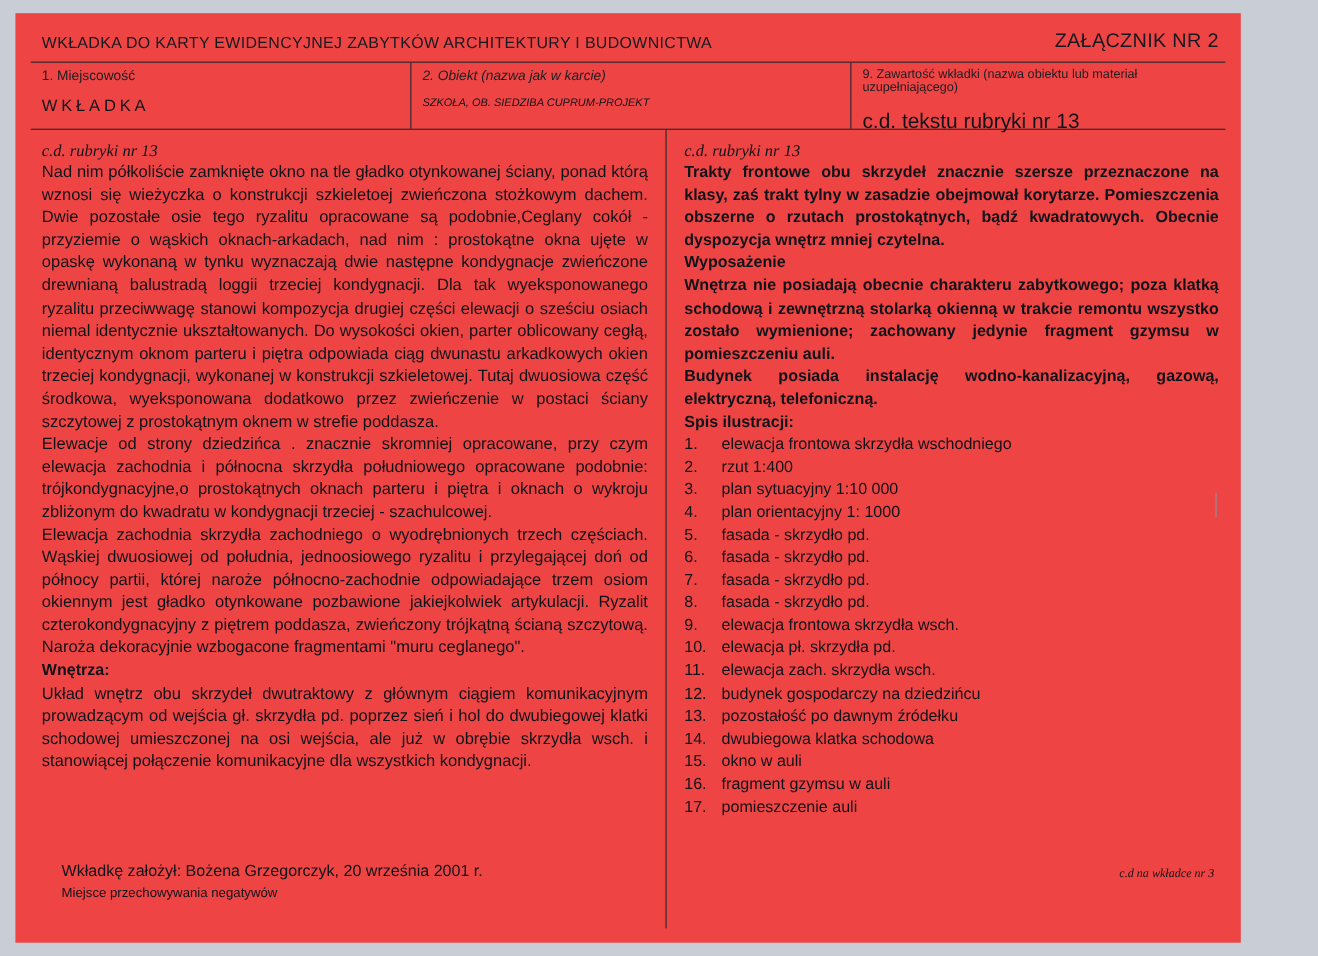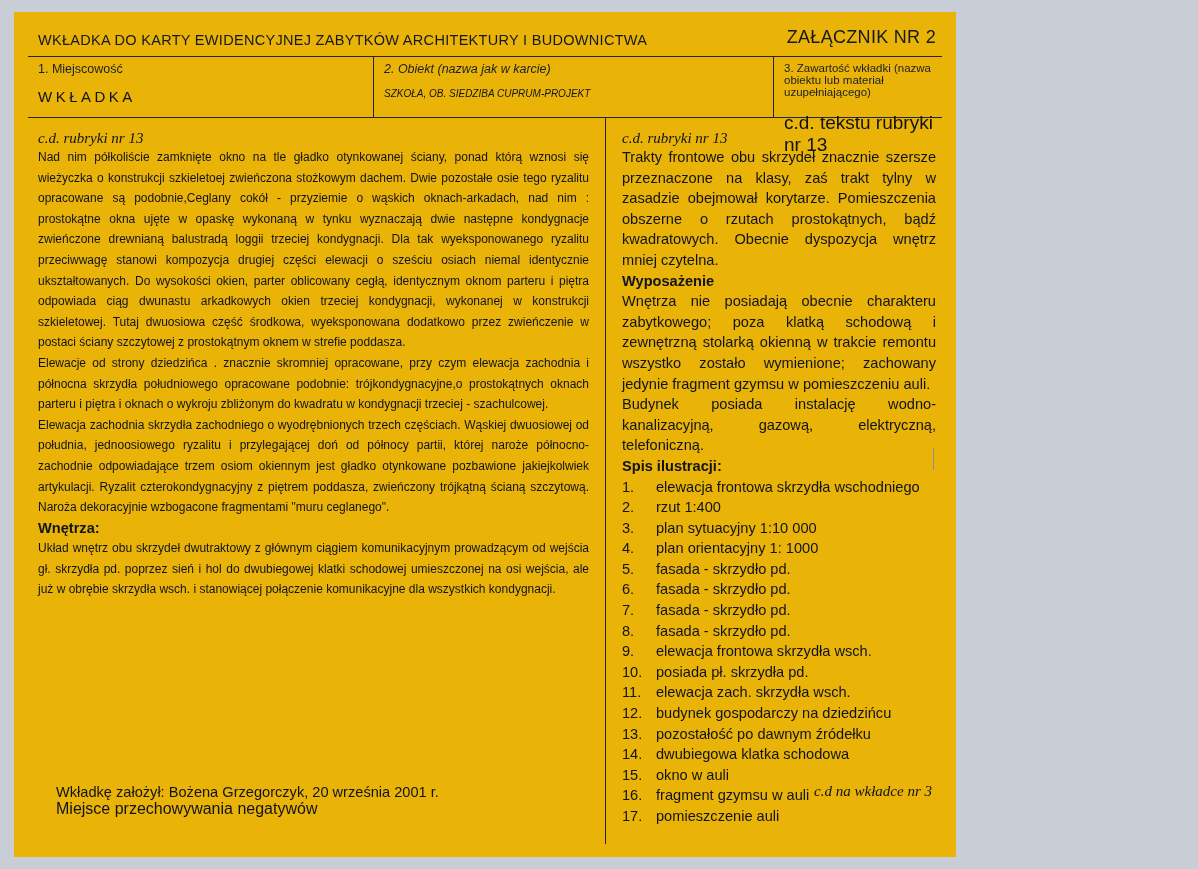--- a/index.html
+++ b/index.html
@@ -17,23 +17,23 @@
     position: relative;
     width: 1198px;
     height: 869px;
     background: #c9cdd6;
     box-sizing: border-box;
   }
   .sheet {
     position: absolute;
     left: 14px;
     top: 12px;
-    width: 942px;
+    width: 1114px;
     height: 845px;
-    background: #eab308;
+    background: #ef4444;
     box-sizing: border-box;
     padding: 0;
   }
   
   .hdr-title-row {
     position: relative;
     height: 44px;
     border-bottom: 1.5px solid #23262c;
     margin: 0 14px;
   }
@@ -108,38 +108,39 @@
     flex: 1;
     padding: 12px 6px 0 16px;
   }
   .cont-label {
     font-style: italic;
     font-family: "Liberation Serif", serif;
     font-size: 15px;
   }
   p.para {
     margin: 0 0 0 0;
-    font-size: 12px;
+    font-size: 15px;
     line-height: 20.6px;
     text-align: justify;
     text-justify: inter-word;
   }
   p.para + p.para {
     margin-top: 0;
   }
   .bold-head {
     font-weight: bold;
     font-size: 14.6px;
     line-height: 20.6px;
   }
   .right-para {
     font-size: 14.6px;
     line-height: 20.6px;
     text-align: justify;
     margin: 0;
+    font-weight: bold;
   }
   ol.illus {
     list-style: none;
     margin: 0;
     padding: 0;
   }
   ol.illus li {
     font-size: 14.6px;
     line-height: 20.6px;
     display: flex;
@@ -154,29 +155,29 @@
   .footer-note {
     position: absolute;
     left: 28px;
     bottom: 44px;
     font-size: 14.6px;
   }
   .footer-sub {
     position: absolute;
     left: 28px;
     bottom: 26px;
-    font-size: 16px;
+    font-size: 12px;
   }
   .cont-right-note {
     position: absolute;
     right: 10px;
     bottom: 44px;
     font-style: italic;
     font-family: "Liberation Serif", serif;
-    font-size: 15px;
+    font-size: 11px;
   }
   .tick {
     position: absolute;
     right: 8px;
     top: 330px;
     width: 1px;
     height: 22px;
     background: #8d9099;
   }
 </style>
@@ -194,21 +195,21 @@
     <div class="hdr-cols">
       <div class="hdr-col c1">
         <div class="hdr-col-label">1. Miejscowość</div>
         <div class="hdr-col-value spaced">WKŁADKA</div>
       </div>
       <div class="hdr-col c2">
         <div class="hdr-col-label">2. Obiekt (nazwa jak w karcie)</div>
         <div class="hdr-col-value">SZKOŁA, OB. SIEDZIBA CUPRUM-PROJEKT</div>
       </div>
       <div class="hdr-col c3">
-        <div class="hdr-col-label small">3. Zawartość wkładki (nazwa obiektu lub materiał uzupełniającego)</div>
+        <div class="hdr-col-label small">9. Zawartość wkładki (nazwa obiektu lub materiał uzupełniającego)</div>
         <div class="hdr-col-value small">c.d. tekstu rubryki nr 13</div>
       </div>
     </div>
 
     <div class="body">
 
       <div class="col left">
         <div class="cont-label">c.d. rubryki nr 13</div>
         <p class="para">Nad nim półkoliście zamknięte okno na tle gładko otynkowanej ściany, ponad którą wznosi się wieżyczka o konstrukcji szkieletoej zwieńczona stożkowym dachem. Dwie pozostałe osie tego ryzalitu opracowane są podobnie,Ceglany cokół - przyziemie o wąskich oknach-arkadach, nad nim : prostokątne okna ujęte w opaskę wykonaną w tynku wyznaczają dwie następne kondygnacje zwieńczone drewnianą balustradą loggii trzeciej kondygnacji. Dla tak wyeksponowanego ryzalitu przeciwwagę stanowi kompozycja drugiej części elewacji o sześciu osiach niemal identycznie ukształtowanych. Do wysokości okien, parter oblicowany cegłą, identycznym oknom parteru i piętra odpowiada ciąg dwunastu arkadkowych okien trzeciej kondygnacji, wykonanej w konstrukcji szkieletowej. Tutaj dwuosiowa część środkowa, wyeksponowana dodatkowo przez zwieńczenie w postaci ściany szczytowej z prostokątnym oknem w strefie poddasza.</p>
         <p class="para">Elewacje od strony dziedzińca  .  znacznie skromniej opracowane, przy czym elewacja zachodnia i północna skrzydła południowego opracowane podobnie: trójkondygnacyjne,o prostokątnych oknach parteru i piętra i oknach o wykroju zbliżonym do kwadratu w kondygnacji trzeciej - szachulcowej.</p>
@@ -258,21 +259,21 @@
             <li>
               <span class="num">8.</span>
               <span class="txt">fasada - skrzydło pd.</span>
             </li>
             <li>
               <span class="num">9.</span>
               <span class="txt">elewacja frontowa skrzydła wsch.</span>
             </li>
             <li>
               <span class="num">10.</span>
-              <span class="txt">posiada pł. skrzydła pd.</span>
+              <span class="txt">elewacja pł. skrzydła pd.</span>
             </li>
             <li>
               <span class="num">11.</span>
               <span class="txt">elewacja zach. skrzydła wsch.</span>
             </li>
             <li>
               <span class="num">12.</span>
               <span class="txt">budynek gospodarczy na dziedzińcu</span>
             </li>
             <li>

